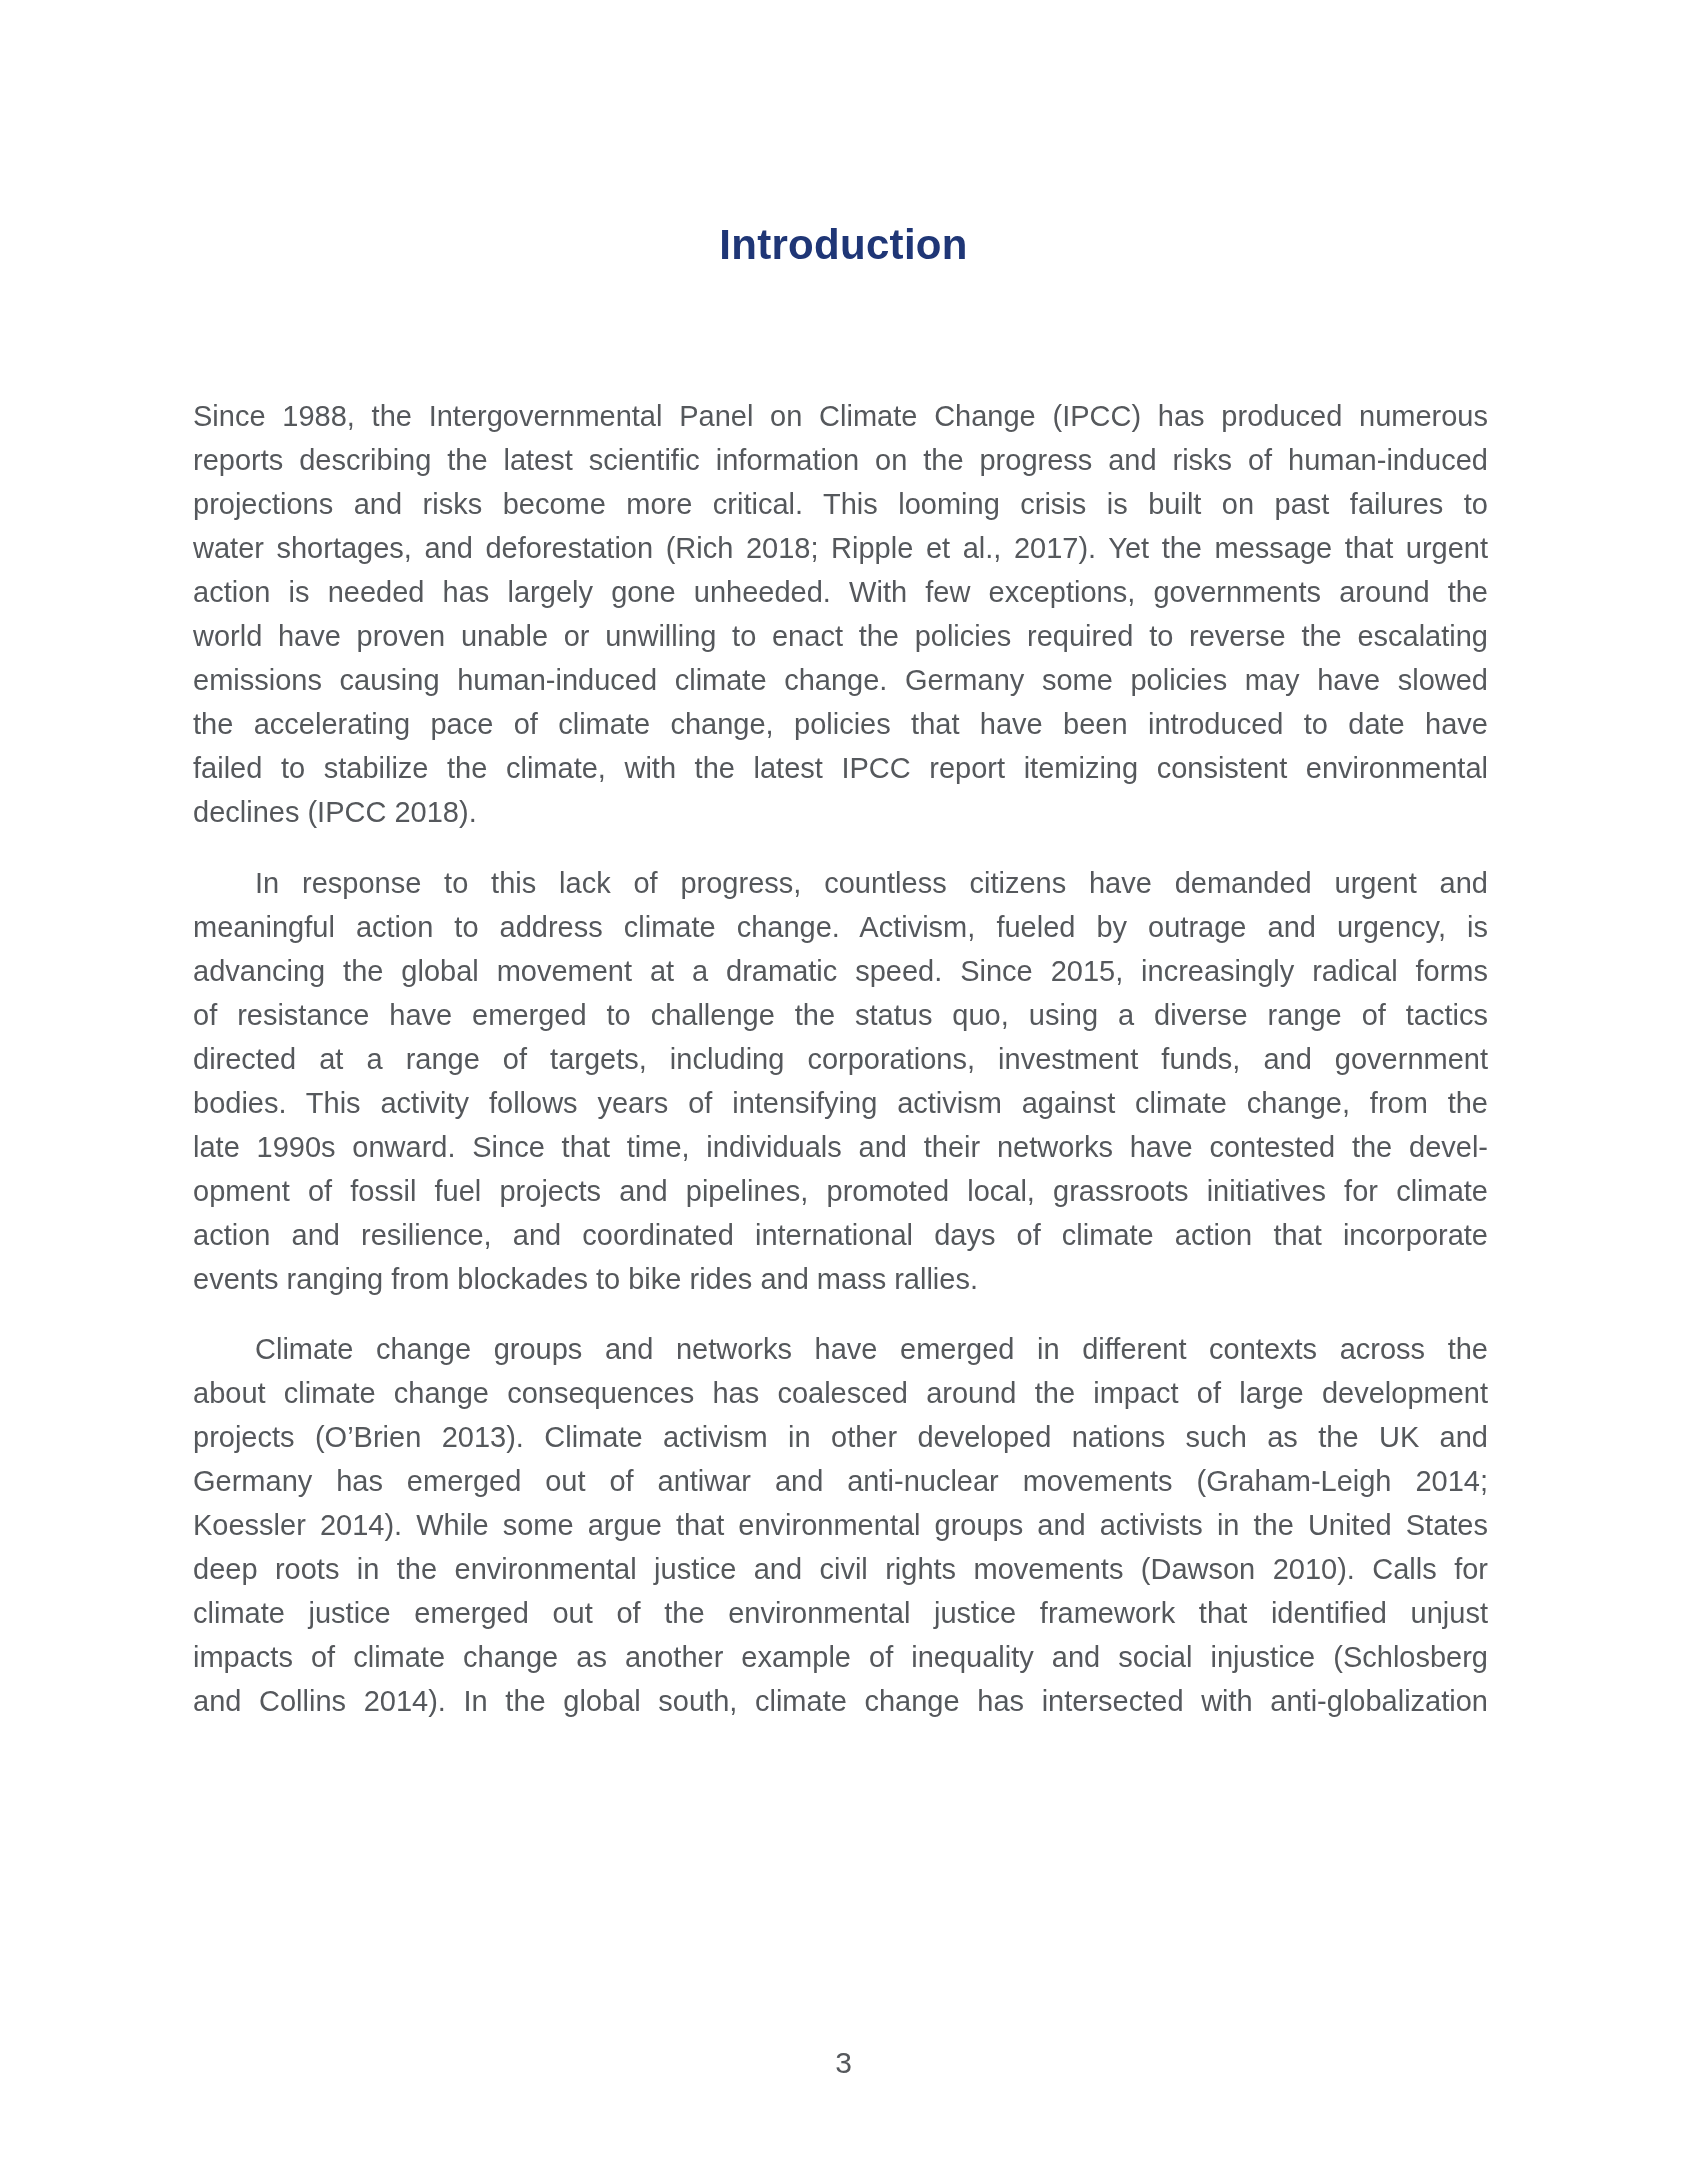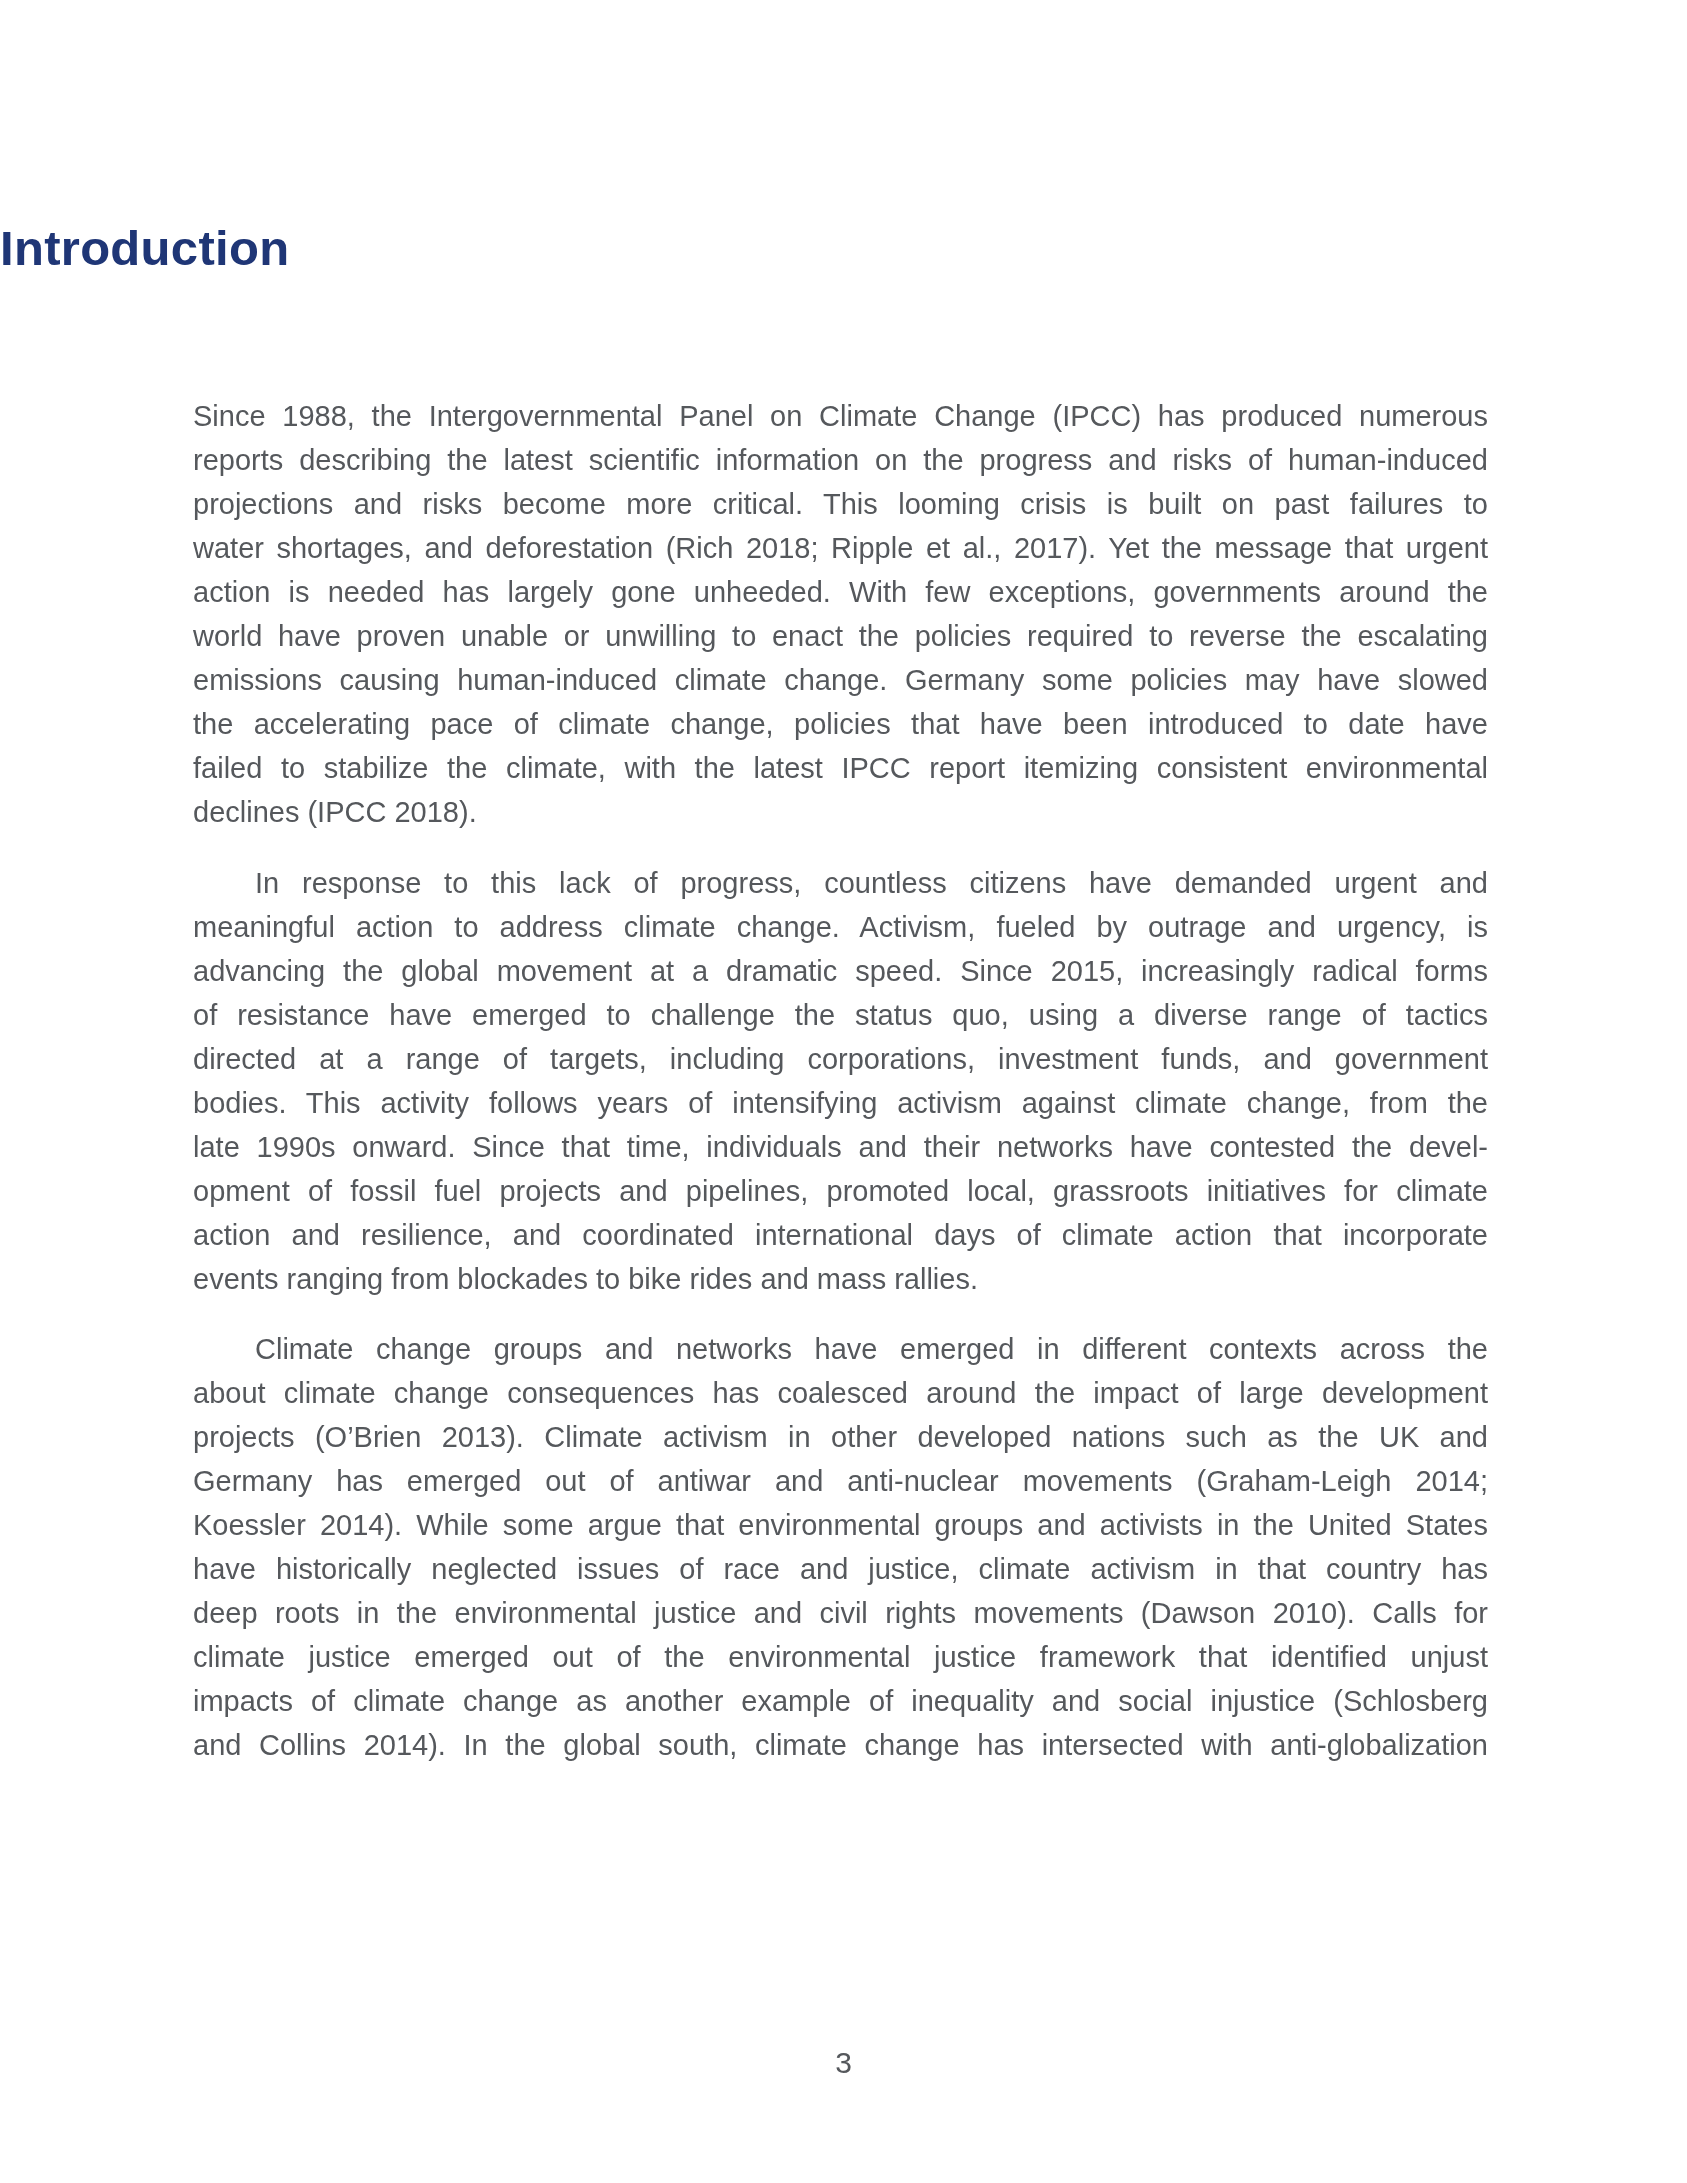--- a/index.html
+++ b/index.html
@@ -15,21 +15,22 @@
     background: var(--bg-color, #ffffff);
     font-family: "Liberation Sans", sans-serif;
     overflow: hidden;
   }
   .title {
     position: absolute;
     top: 224px;
     left: 0;
     width: 100%;
     margin: 0;
-    font-size: 49px;
+    text-align: center;
+    font-size: 42px;
     line-height: 1;
     font-weight: 700;
     letter-spacing: 0.3px;
     color: var(--title-color, #1f3676);
   }
   .content {
     position: absolute;
     top: 394px;
     left: 193px;
     width: 1295px;
@@ -98,21 +99,20 @@
         <div class="line">opment of fossil fuel projects and pipelines, promoted local, grassroots initiatives for climate</div>
         <div class="line">action and resilience, and coordinated international days of climate action that incorporate</div>
         <div class="line natural">events ranging from blockades to bike rides and mass rallies.</div>
       </div>
       <div class="para">
         <div class="line indent">Climate change groups and networks have emerged in different contexts across the</div>
         <div class="line">about climate change consequences has coalesced around the impact of large development</div>
         <div class="line">projects (O’Brien 2013). Climate activism in other developed nations such as the UK and</div>
         <div class="line">Germany has emerged out of antiwar and anti-nuclear movements (Graham-Leigh 2014;</div>
         <div class="line">Koessler 2014). While some argue that environmental groups and activists in the United States</div>
-        <div class="line">have historically neglected issues of race and justice, climate activism in that country has</div>
         <div class="line">deep roots in the environmental justice and civil rights movements (Dawson 2010). Calls for</div>
         <div class="line">climate justice emerged out of the environmental justice framework that identified unjust</div>
         <div class="line">impacts of climate change as another example of inequality and social injustice (Schlosberg</div>
         <div class="line">and Collins 2014). In the global south, climate change has intersected with anti-globalization</div>
       </div>
     </main>
 
   <footer class="pageno">3</footer>
 </div>
 

